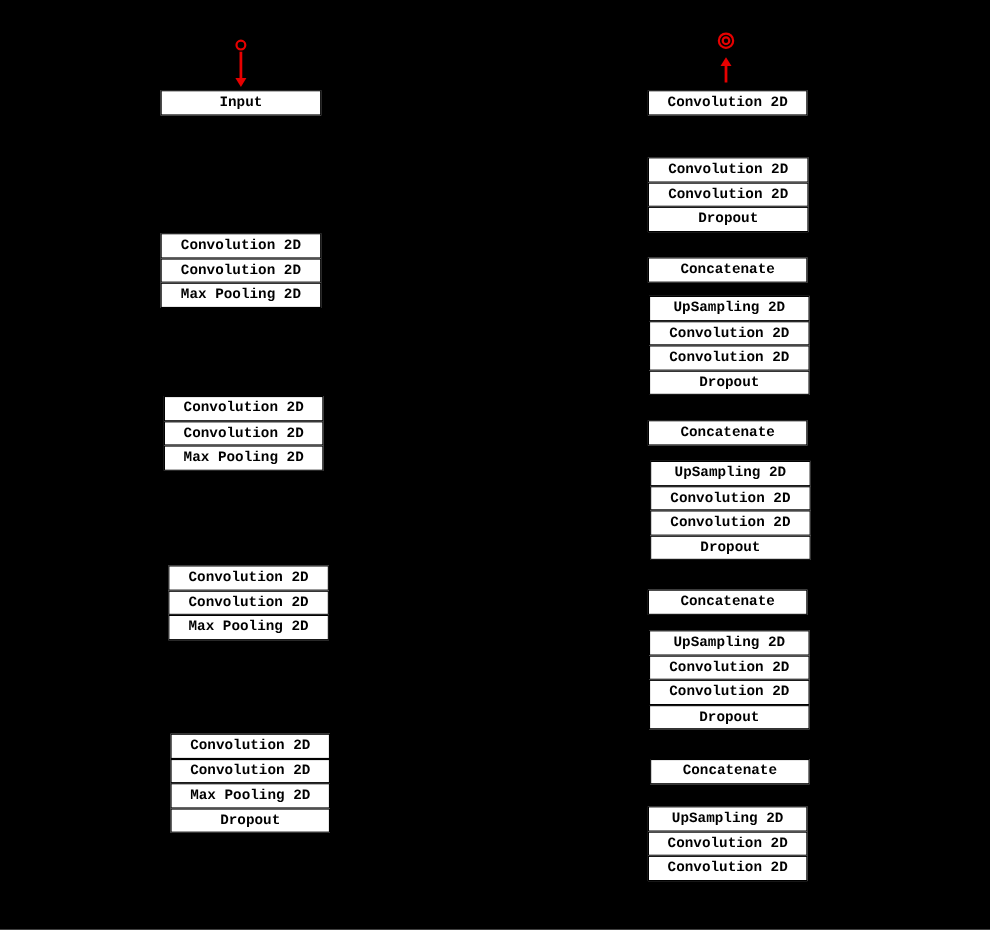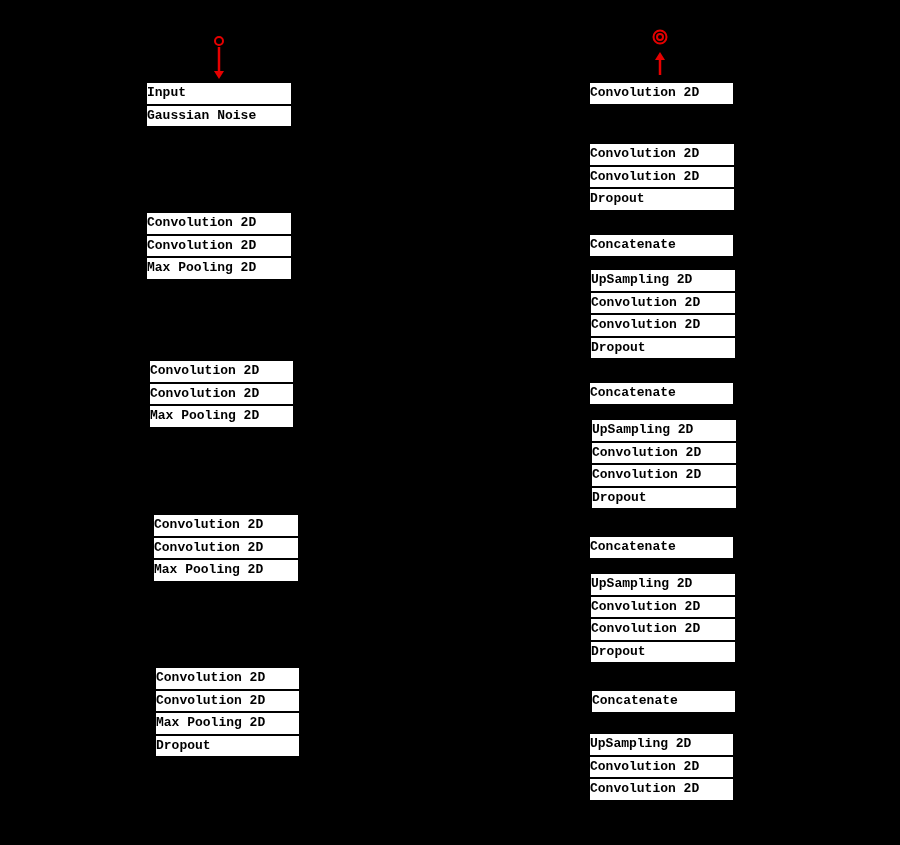--- a/index.html
+++ b/index.html
@@ -13,21 +13,21 @@
   .layer-group{position:absolute;}
   .layer-box{
     box-sizing:border-box;
     height:22.5px;
     background:#ffffff;
     border:1.5px solid #000000;
     color:#000000;
     font-weight:bold;
     font-size:13px;
     line-height:19.5px;
-    text-align:left;
+    text-align:center;
     white-space:nowrap;
     overflow:hidden;
   }
   #marker-svg{position:absolute;left:0;top:0;}
 </style>
 </head>
 <body>
 
 <div id="canvas">
   <svg id="marker-svg" width="900" height="845">
@@ -39,21 +39,20 @@
     <g>
       <circle id="out-circle-outer" fill="none" stroke-width="2" cx="660" cy="37" r="6.5" stroke="#e60000"></circle>
       <circle id="out-circle-inner" fill="none" stroke-width="2" cx="660" cy="37" r="3" stroke="#e60000"></circle>
       <line id="out-shaft" stroke-width="2.5" x1="660" y1="75" x2="660" y2="59" stroke="#e60000"></line>
       <polygon id="out-head" points="655,60 665,60 660,52" fill="#e60000"></polygon>
     </g>
   </svg>
   <div id="diagram-groups">
       <div class="layer-group" style="left: 146px; top: 82px; width: 146px;">
         <div class="layer-box">Input</div>
-        <div class="layer-box">Gaussian Noise</div>
       </div>
       <div class="layer-group" style="left: 146px; top: 212px; width: 146px;">
         <div class="layer-box">Convolution 2D</div>
         <div class="layer-box">Convolution 2D</div>
         <div class="layer-box">Max Pooling 2D</div>
       </div>
       <div class="layer-group" style="left: 149px; top: 360px; width: 145px;">
         <div class="layer-box">Convolution 2D</div>
         <div class="layer-box">Convolution 2D</div>
         <div class="layer-box">Max Pooling 2D</div>

